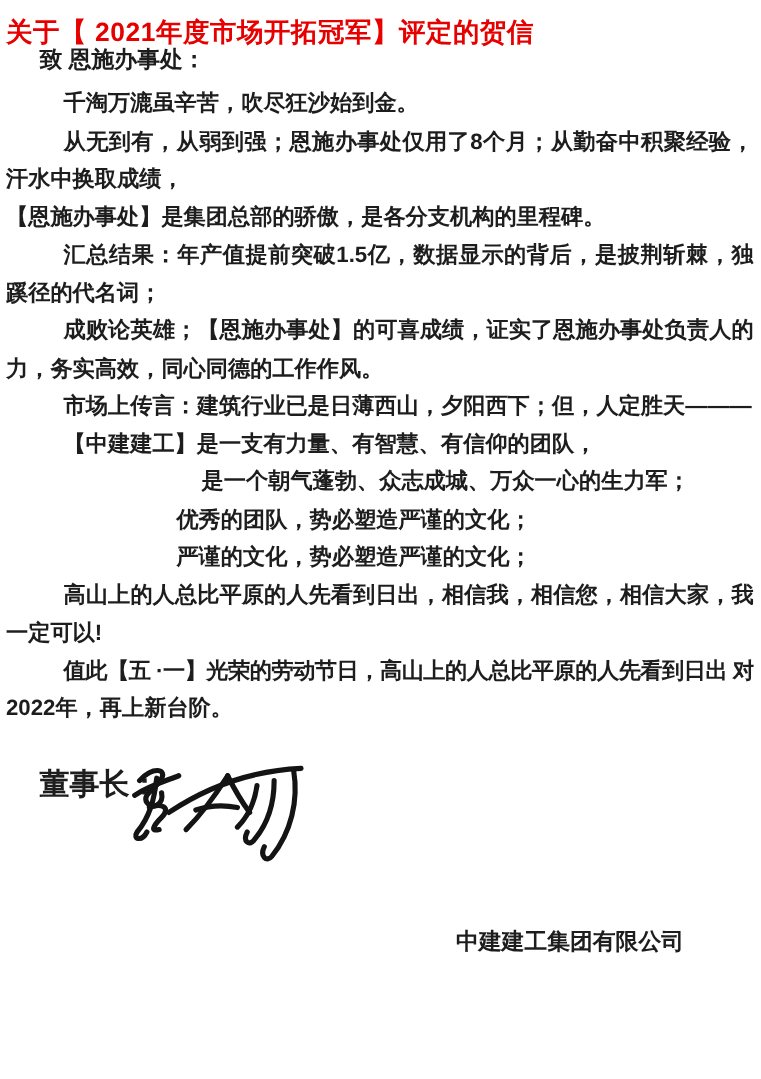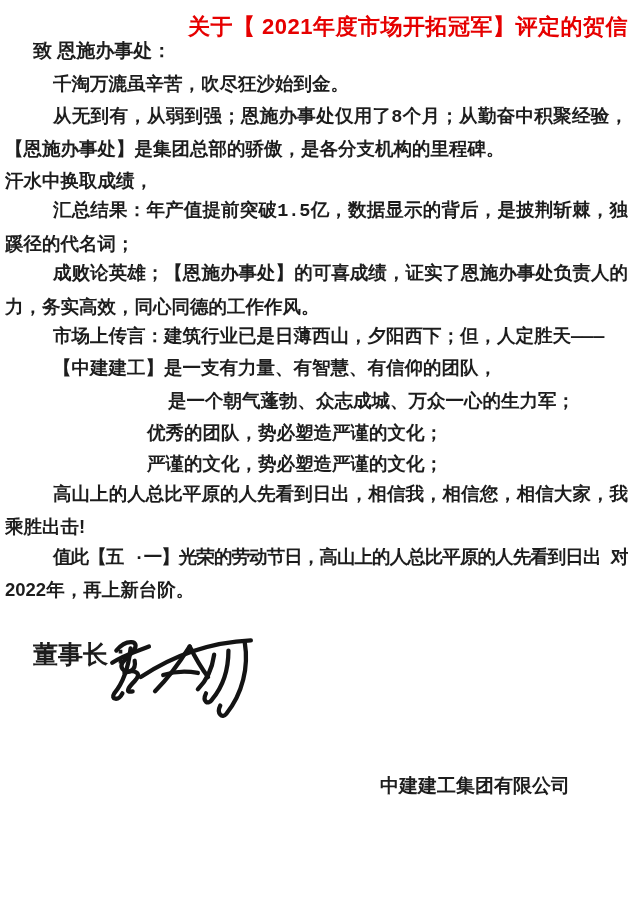--- a/index.html
+++ b/index.html
@@ -16,21 +16,21 @@
     color:var(--c-text);
   }
   .page{
     width:634px;height:899px;
     padding:0 6px 0 5px;
     position:relative;
   }
   .title{
     margin-top:14px;
     height:26px;line-height:26px;
-    text-align:right;
+    text-align:left;
     font-size:22px;
     letter-spacing:.5px;
     color:var(--c-title);
     white-space:nowrap;
   }
   .salutation{
     margin-top:0;
     height:22px;line-height:22px;
     font-size:19px;
     text-indent:28px;
@@ -41,21 +41,21 @@
     font-size:18.5px;
     height:31.5px;line-height:31.5px;
     overflow:hidden;
     white-space:nowrap;
   }
   .line.fill{
     white-space:normal;
     text-align:justify;
     text-align-last:justify;
   }
-  .line.indent{text-indent:48px;font-family:Liberation Mono, monospace;}
+  .line.indent{text-indent:48px;}
   .line.tight{letter-spacing:-1.2px;}
   .line.deep{padding-left:163px;}
   .line.mid{padding-left:142px;}
   .sig-row{
     position:relative;
     margin-top:36px;
     height:82px;
   }
   .chairman-label{
     font-size:25px;
@@ -82,33 +82,33 @@
 
 <div class="page">
 
   <div class="title">关于【 2021年度市场开拓冠军】评定的贺信</div>
 
   <div class="salutation">致 恩施办事处：</div>
 
   <div class="lines" id="lines">
       <p class="line indent">千淘万漉虽辛苦，吹尽狂沙始到金。</p>
       <p class="line indent fill">从无到有，从弱到强；恩施办事处仅用了8个月；从勤奋中积聚经验，从</p>
+      <p class="line">汗水中换取成绩，</p>
       <p class="line">【恩施办事处】是集团总部的骄傲，是各分支机构的里程碑。</p>
-      <p class="line">汗水中换取成绩，</p>
       <p class="line indent fill">汇总结果：年产值提前突破1.5亿，数据显示的背后，是披荆斩棘，独辟</p>
       <p class="line">蹊径的代名词；</p>
       <p class="line indent fill">成败论英雄；【恩施办事处】的可喜成绩，证实了恩施办事处负责人的容智</p>
       <p class="line">力，务实高效，同心同德的工作作风。</p>
       <p class="line indent">市场上传言：建筑行业已是日薄西山，夕阳西下；但，人定胜天———</p>
       <p class="line indent">【中建建工】是一支有力量、有智慧、有信仰的团队，</p>
       <p class="line deep">是一个朝气蓬勃、众志成城、万众一心的生力军；</p>
       <p class="line mid">优秀的团队，势必塑造严谨的文化；</p>
       <p class="line mid">严谨的文化，势必塑造严谨的文化；</p>
       <p class="line indent fill">高山上的人总比平原的人先看到日出，相信我，相信您，相信大家，我们</p>
-      <p class="line">乘胜出击!</p>
+      <p class="line">一定可以!</p>
       <p class="line indent fill tight">值此【五 ·一】光荣的劳动节日，高山上的人总比平原的人先看到日出 对</p>
       <p class="line">2022年，再上新台阶。</p>
     </div>
 
   <div class="sig-row">
     <span class="chairman-label">董事长：</span>
     <svg class="signature-svg" viewBox="0 0 155 92" fill="none" stroke="#141414" stroke-width="4.2" stroke-linecap="round" stroke-linejoin="round">
       <path d="M16,22 C26,10 40,12 33,22 C27,30 18,34 22,40 C26,46 36,42 34,32"></path>
       <path d="M12,34 C24,26 38,22 48,18"></path>
       <path d="M30,20 C28,38 24,52 14,64 C10,70 18,72 22,64"></path>

